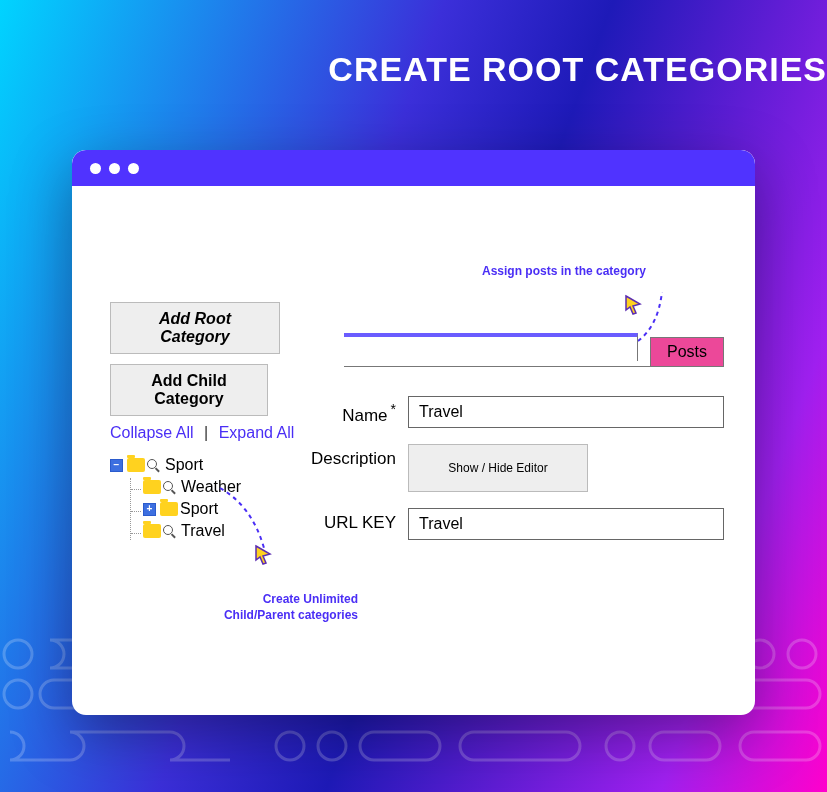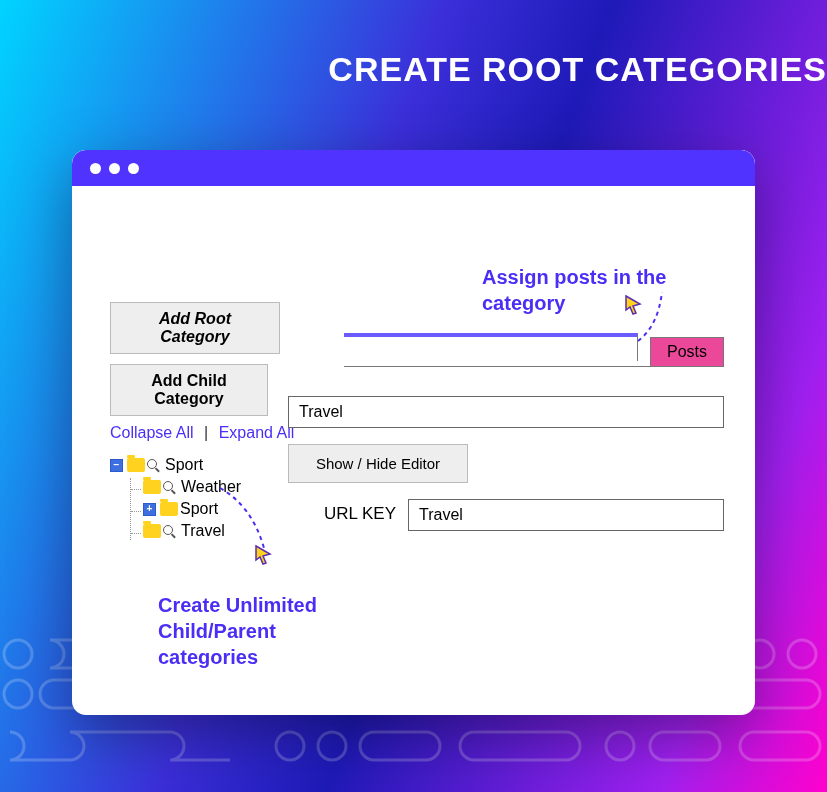--- a/index.html
+++ b/index.html
@@ -23,29 +23,29 @@
   box-shadow: 0 20px 60px rgba(0,0,0,0.35);
 }
 .titlebar {
   background: #5033ff; height: 36px; display: flex; align-items: center;
   padding-left: 18px; border-radius: 14px 14px 0 0;
 }
 .dot { width: 11px; height: 11px; border-radius: 50%; background: #fff; margin-right: 8px; }
 .content { position: relative; width: 100%; height: 529px; padding: 0; }
 .annotation {
   position: absolute; color: #4a2ef5; font-weight: 600; font-style: normal;
-  font-size: 20px; text-align: left; line-height: 1.3;
+  font-size: 12px; text-align: right; line-height: 1.3;
 }
 .callout-arrow { position: absolute; }
 .btn {
   display: inline-flex; align-items: center; justify-content: center;
   border: 1px solid #bbb; background: #eee; font-size: 16px; font-weight: 600;
   padding: 7px 12px; cursor: pointer; font-family: inherit;
 }
-.btn-small { font-size: 15px; font-weight: 500; padding: 10px 12px; }
+.btn-small { font-size: 12px; font-weight: 500; padding: 16px 12px; }
 .left-panel {
   position: absolute; left: 38px; top: 116px; width: 200px;
 }
 .links { margin-top: 8px; font-size: 16px; }
 .links a { color: #4a2ef5; text-decoration: none; cursor: pointer; }
 .links .sep { color: #333; margin: 0 6px; }
 .tree { margin-top: 14px; font-size: 16px; }
 .tree-node { display: flex; align-items: center; margin: 4px 0; }
 .tree-toggle {
   width: 13px; height: 13px; border: 1px solid #2b5bcd; background: #3d6fe0;
@@ -210,24 +210,28 @@
       <span>Child/Parent categories</span>
     </div>
 
     <div class="tab-strip">
       <div class="tab-active"></div>
       <div class="tab">Posts</div>
     </div>
 
     <div class="form">
       <div class="form-row">
+        <div class="form-label">
+          <span>Name</span><span class="req">*</span>
+        </div>
         <input class="form-input" value="Travel" style="">
       </div>
 
       <div class="form-row">
+        <div class="form-label">Description</div>
         <div style="flex:1;">
           <button class="btn btn-small" style="width:180px;">Show / Hide Editor</button>
         </div>
       </div>
 
       <div class="form-row">
         <div class="form-label">URL KEY</div>
         <input class="form-input" value="Travel" style="">
       </div>
     </div>

